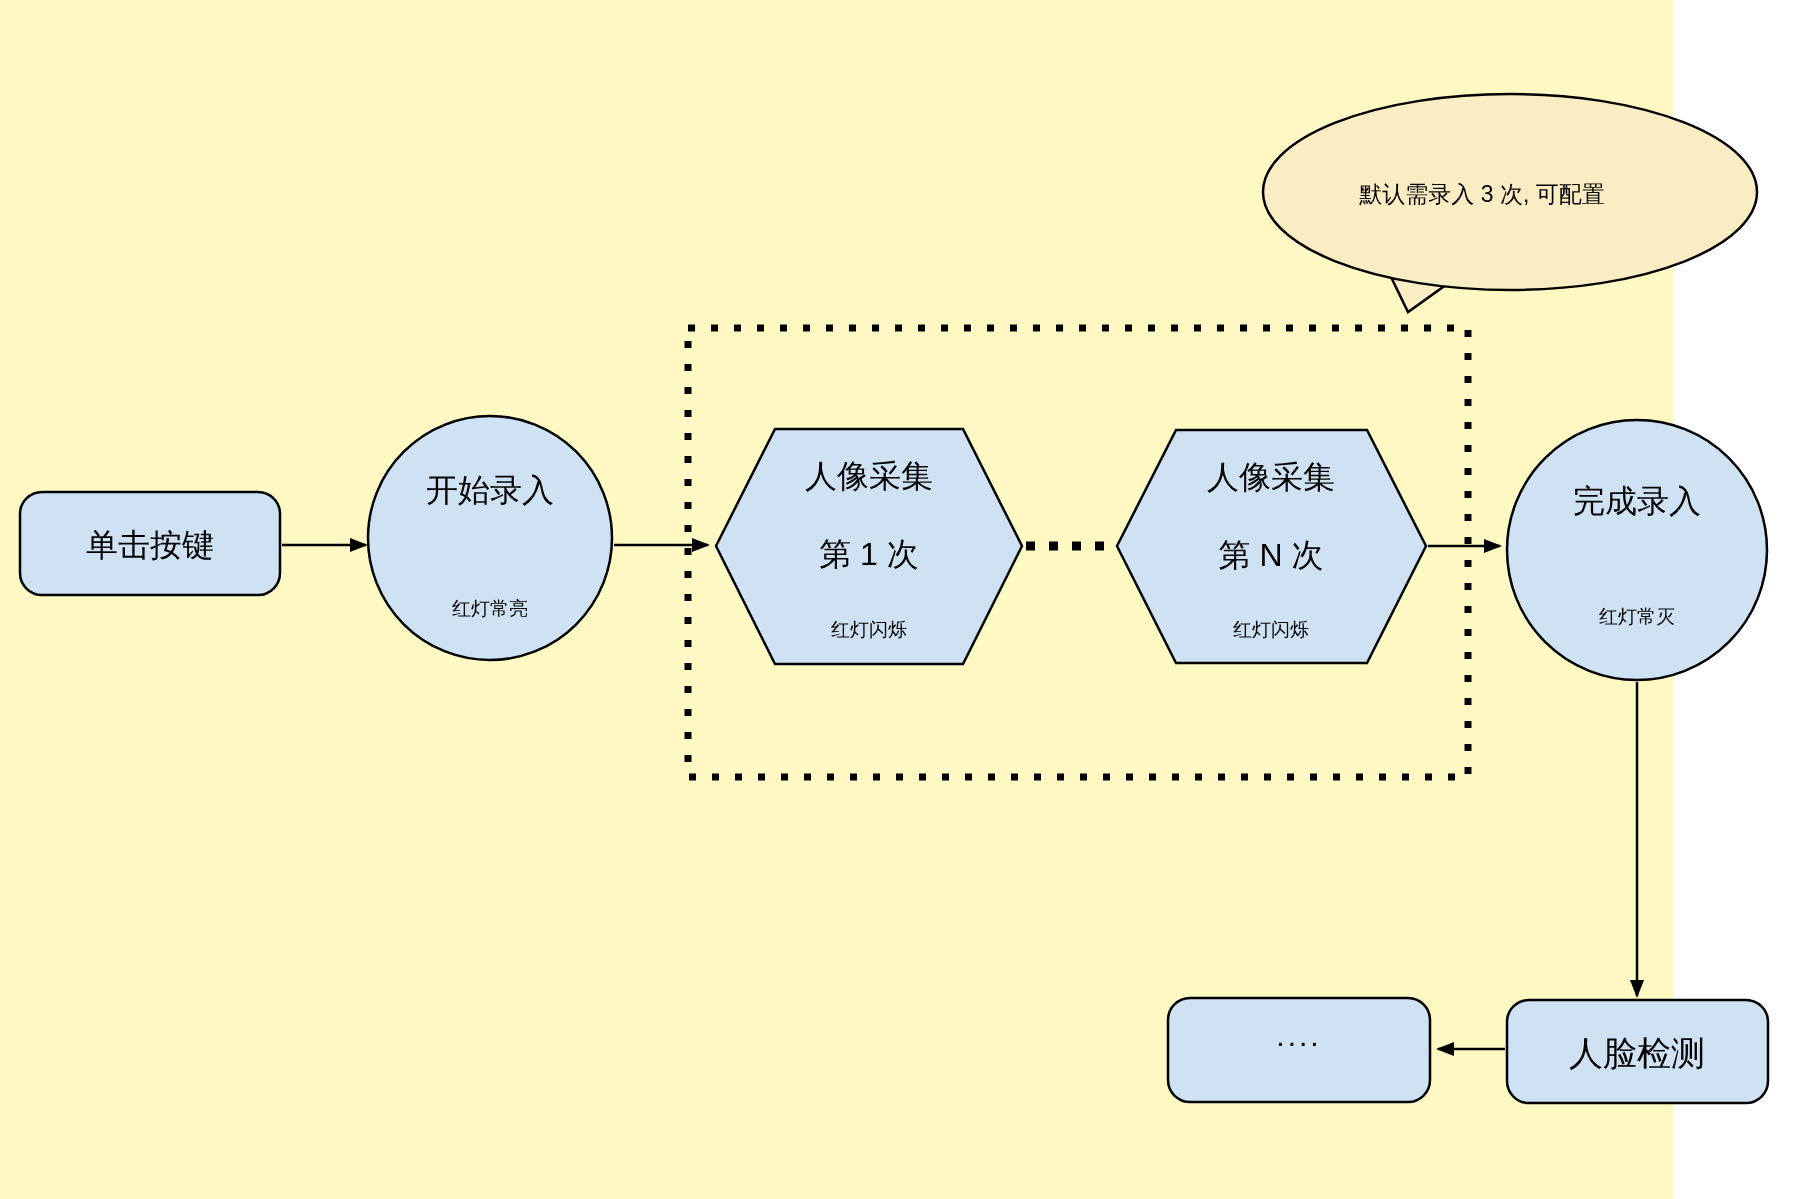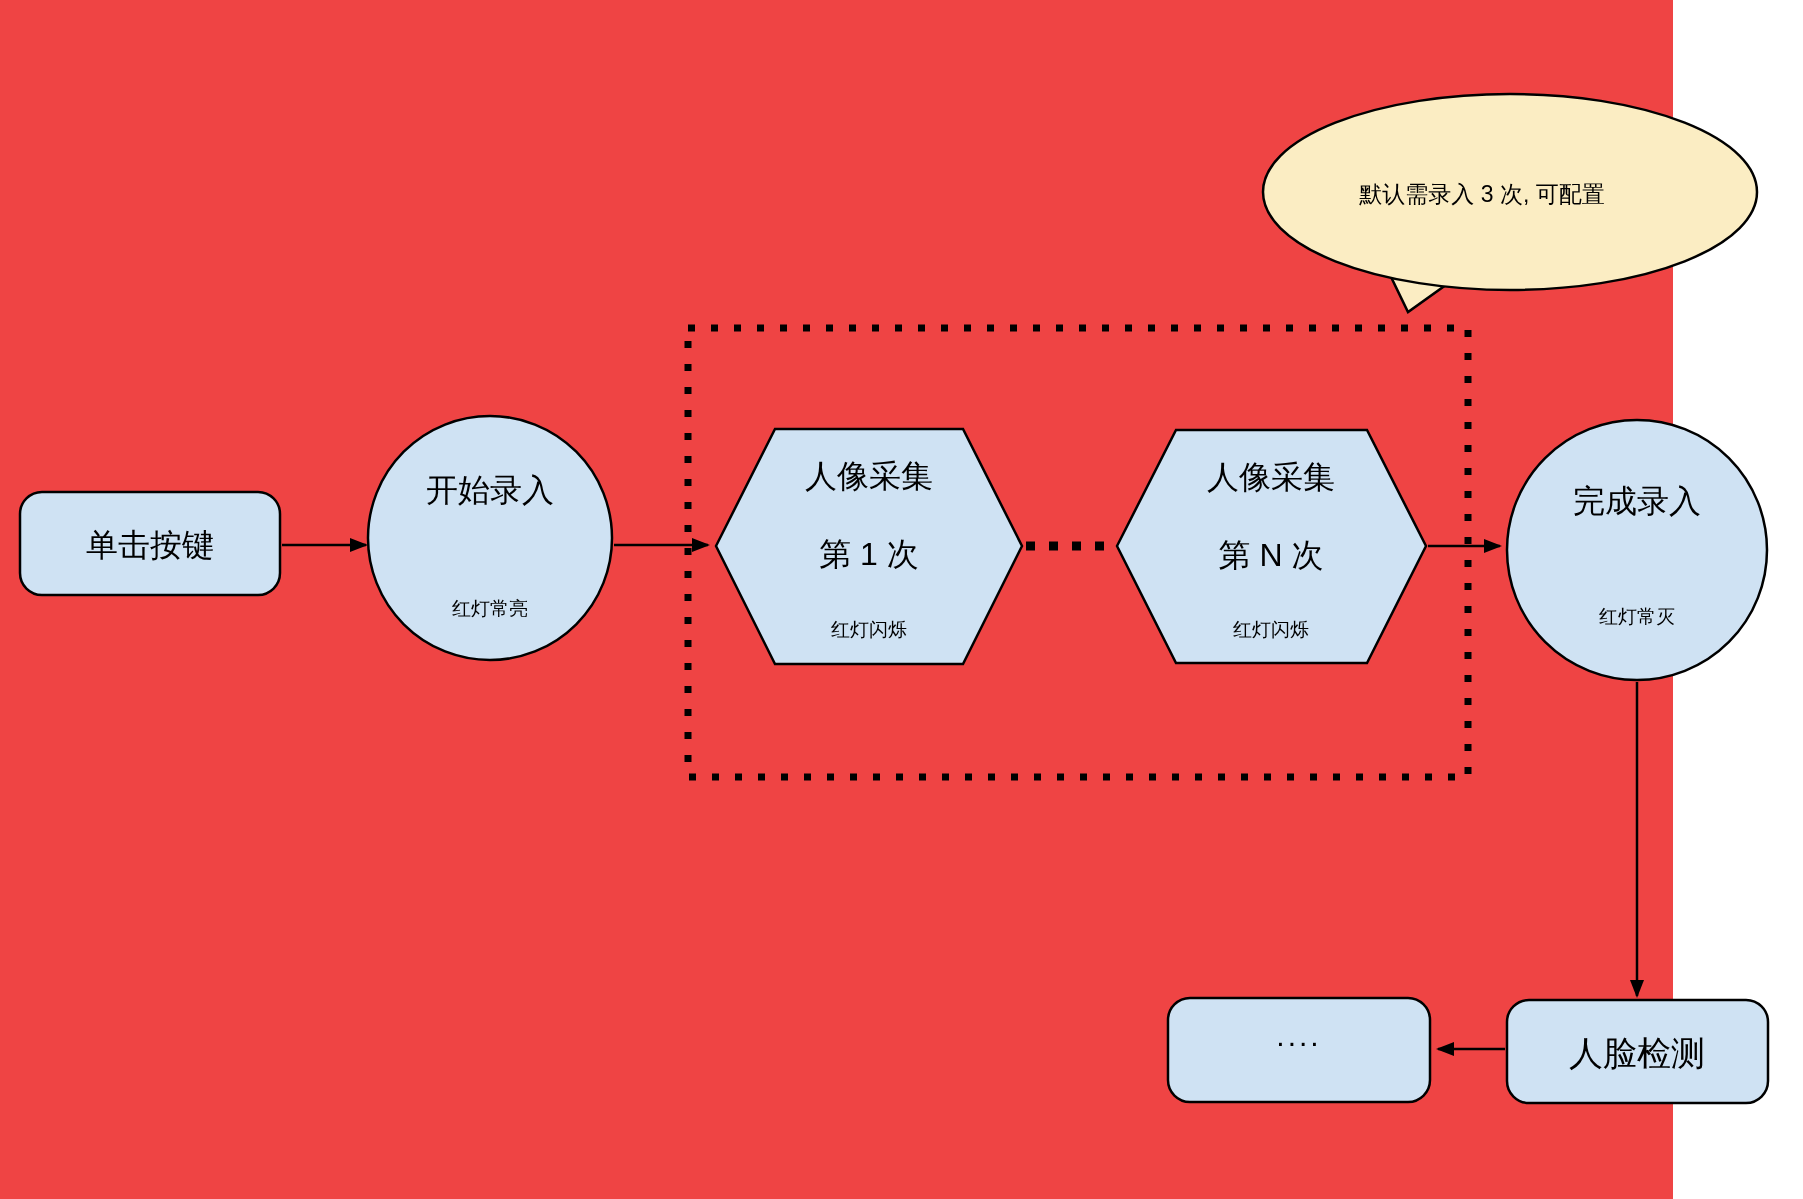--- a/index.html
+++ b/index.html
@@ -1,20 +1,20 @@
 <!DOCTYPE html>
 <html><head>
 <meta charset="utf-8">
 <style>
   html, body { margin: 0; padding: 0; background: #ffffff; }
   .canvas {
     position: relative;
     width: 1673px;
     height: 1199px;
-    background: #ef4444;
+    background: #fef9c3;
     font-family: "Liberation Sans", sans-serif;
   }
   svg text {
     font-family: "Liberation Sans", sans-serif;
     fill: #000000;
   }
   .node-label   { font-size: 32px; }
   .node-label-lg{ font-size: 34px; }
   .node-status  { font-size: 19px; }
   .callout-text { font-size: 23px; }

